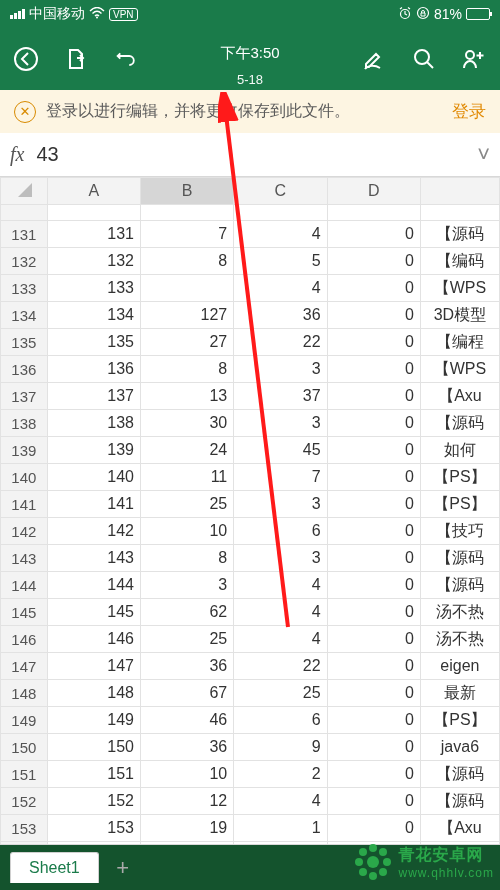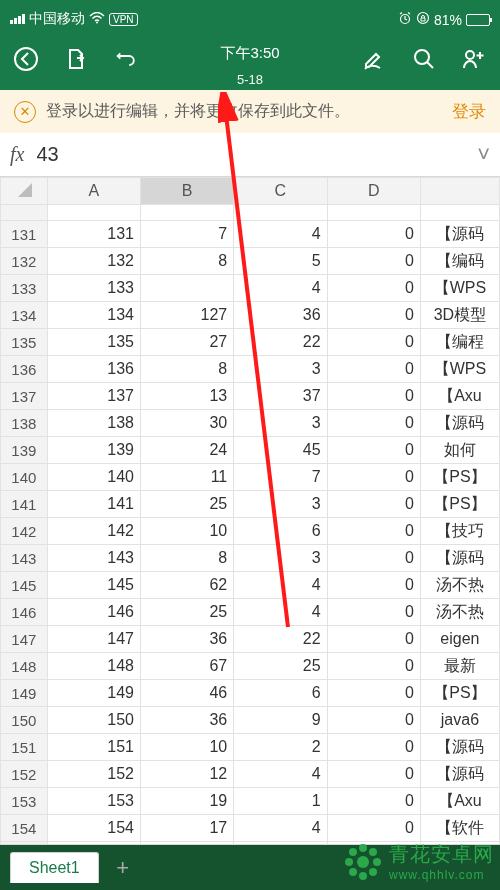--- a/index.html
+++ b/index.html
@@ -9,21 +9,21 @@
     font-family: -apple-system, "Helvetica Neue", Arial, sans-serif;
     background: #fff;
     position: relative;
     overflow: hidden;
   }
   .status-bar {
     height: 28px;
     background: #1a7b4a;
     color: #fff;
     display: flex;
-    align-items: flex-end;
+    align-items: center;
     justify-content: space-between;
     padding: 0 10px;
     font-size: 14px;
   }
   .status-left, .status-right { display: flex; align-items: center; gap: 4px; }
   .sig-bars { display:inline-flex; align-items:flex-end; gap:1px; }
   .sig-bars span { width:3px; background:#fff; display:inline-block; }
   .sig-bars span:nth-child(1){height:4px}
   .sig-bars span:nth-child(2){height:6px}
   .sig-bars span:nth-child(3){height:8px}
@@ -102,21 +102,21 @@
   .tab {
     background:#fff; border:1px solid #d0d0d0; border-bottom:none;
     padding:6px 18px; font-size:16px; color:#1a7b4a; border-radius:3px 3px 0 0;
   }
   .add-tab { width:36px; text-align:center; color:#aaa; font-size:22px; }
   .watermark {
     position:absolute; right:6px; bottom:8px;
     display:flex; align-items:center; gap:6px; z-index:10;
   }
   .wm-logo { width:40px; height:40px; }
-  .wm-text { color:#2aa84a; font-size:20px; font-weight:400; letter-spacing:1px;}
+  .wm-text { color:#2aa84a; font-size:16px; font-weight:700; letter-spacing:1px;}
   .wm-sub { color:#2aa84a; font-size:12px; letter-spacing:1px;}
   .arrow {
     position:absolute; top:92px; left:218px; width:80px; height:540px;
     z-index:9; pointer-events:none;
   }
 </style>
 </head>
 <body>
 
 <div class="status-bar">
@@ -336,20 +336,28 @@
       </tr>
       <tr>
         <th class="rowhead">143</th>
         <td class="num">143</td>
         <td class="num">8</td>
         <td class="num">3</td>
         <td class="num">0</td>
         <td class="txt">【源码</td>
       </tr>
       <tr>
+        <th class="rowhead">144</th>
+        <td class="num">144</td>
+        <td class="num">3</td>
+        <td class="num">4</td>
+        <td class="num">0</td>
+        <td class="txt">【源码</td>
+      </tr>
+      <tr>
         <th class="rowhead">145</th>
         <td class="num">145</td>
         <td class="num">62</td>
         <td class="num">4</td>
         <td class="num">0</td>
         <td class="txt">汤不热</td>
       </tr>
       <tr>
         <th class="rowhead">146</th>
         <td class="num">146</td>

